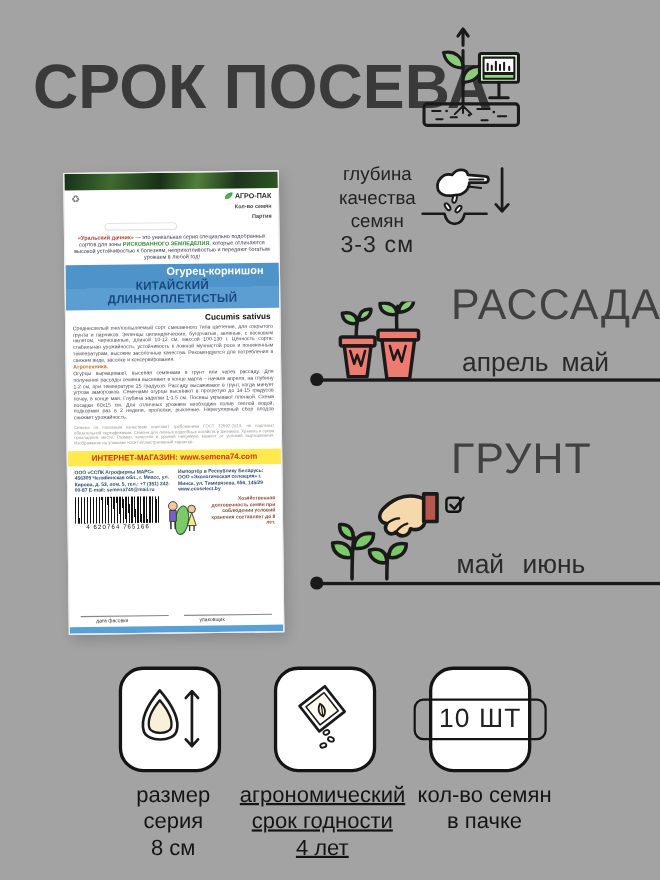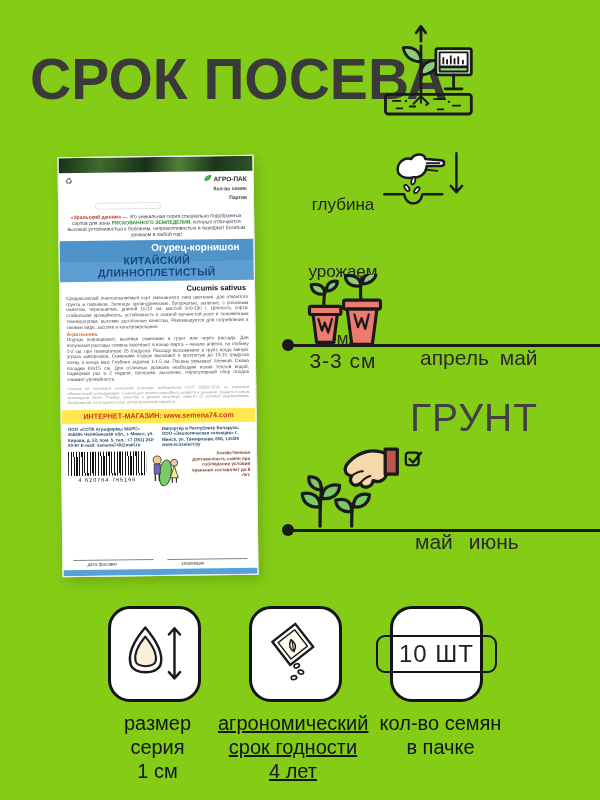--- a/index.html
+++ b/index.html
@@ -1,34 +1,34 @@
 <!DOCTYPE html>
 <html><head>
 <meta charset="utf-8">
 <style>
   html,body{margin:0;padding:0;background:#fff;}
   *{box-sizing:border-box;}
   body{font-family:"Liberation Sans", sans-serif;}
-  #stage{position:relative;width:600px;height:800px;background:#84cc16;overflow:hidden;}
+  #stage{position:relative;width:600px;height:800px;background:#a3a3a3;overflow:hidden;}
 
   
   .page-title{position:absolute;left:30px;top:46px;font-size:57px;font-weight:700;color:#3a3a3a;letter-spacing:0;}
   .header-icon{position:absolute;left:378px;top:20px;width:98px;height:104px;}
 
   
   .depth-block{position:absolute;left:293px;top:148px;width:100px;text-align:center;color:#222;}
-  .depth-line{font-size:17px;line-height:21px;margin-top:46px;}
+  .depth-line{font-size:17px;line-height:21px;}
   .depth-value{font-size:21px;line-height:24px;letter-spacing:1px;}
   .depth-icon{position:absolute;left:380px;top:146px;width:92px;height:74px;}
 
   
   .section-title{position:absolute;font-size:39px;font-weight:400;color:#414141;letter-spacing:1px;}
   .rassada-title{left:410px;top:256px;}
   .grunt-title{left:410px;top:396px;}
-  .months{position:absolute;font-size:21px;color:#2b2b2b;margin-top:30px;}
+  .months{position:absolute;font-size:24px;color:#2b2b2b;}
   .rassada-months{left:420px;top:316px;word-spacing:5px;}
   .grunt-months{left:415px;top:500px;word-spacing:10px;}
   .soil-option{position:absolute;left:404px;top:448px;display:flex;align-items:center;gap:7px;font-size:19px;color:#1d1d1d;}
   .pots-icon{position:absolute;left:303px;top:274px;width:92px;height:72px;}
   .plant-hand-icon{position:absolute;left:294px;top:435px;width:107px;height:95px;}
   .timeline{position:absolute;left:283px;height:3px;background:#1a1a1a;}
   .timeline-rassada{top:344px;width:317px;}
   .timeline-grunt{top:529px;width:317px;}
   .timeline-dot{position:absolute;width:12px;height:12px;border-radius:50%;background:#1a1a1a;left:282px;}
   .dot-rassada{top:339px;}
@@ -102,37 +102,38 @@
       <path d="M46 79 V88 M46 81 L38 89 M46 81 L54 89" stroke-width="2"></path>
       <path d="M16 86 H24 M60 84 H72 M80 91 H88 M20 94 H26 M34 92 H40 M64 95 H70" stroke-width="2"></path>
       <circle cx="30" cy="86" r="1.3" fill="#1a1a1a" stroke="none"></circle>
       <circle cx="52" cy="90" r="1.3" fill="#1a1a1a" stroke="none"></circle>
       <circle cx="76" cy="87" r="1.3" fill="#1a1a1a" stroke="none"></circle>
     </g>
   </svg>
 
   <div class="depth-block">
     <div class="depth-line">глубина</div>
-    <div class="depth-line">урожаем</div>
+    <div class="depth-line">качества</div>
     <div class="depth-line">семян</div>
     <div class="depth-value">3-3 см</div>
   </div>
   <svg class="depth-icon" viewBox="0 0 130 100">
     <g stroke="#1a1a1a" fill="#ffffff" stroke-width="3.5" stroke-linecap="round" stroke-linejoin="round">
       <path d="M26 36 C22 24 32 13 44 16 C50 7 63 8 64 16 L86 18 C92 18 92 26 86 26 L66 26 C66 34 59 42 48 42 C38 44 30 42 26 36 Z"></path>
       <path d="M66 22 H84" stroke-width="2.5" fill="none"></path>
       <path d="M64 31 L81 33" stroke-width="2.5" fill="none"></path>
       <ellipse cx="47" cy="47" rx="2.6" ry="5" transform="rotate(15 47 47)" stroke-width="2.5"></ellipse>
       <ellipse cx="38" cy="57" rx="2.6" ry="5" transform="rotate(-35 38 57)" stroke-width="2.5"></ellipse>
       <ellipse cx="52" cy="60" rx="2.6" ry="5" transform="rotate(40 52 60)" stroke-width="2.5"></ellipse>
       <path d="M6 66 H34 C36 75 41 79 47 79 C53 79 58 75 60 66 H88" fill="none"></path>
       <path d="M108 8 V62 M100 54 L108 63 L116 54" fill="none"></path>
     </g>
   </svg>
 
+  <div class="section-title rassada-title">РАССАДА</div>
   <div class="months rassada-months">апрель май</div>
   <svg class="pots-icon" viewBox="0 0 100 80">
     <g stroke="#1a1a1a" stroke-width="3.5" stroke-linecap="round" stroke-linejoin="round">
       <path d="M22 36 C22 28 22 24 24 16" fill="none"></path>
       <path d="M23 22 C14 24 8 19 8 12 C17 10 23 14 23 22 Z" fill="#8ccb7a"></path>
       <path d="M25 19 C31 19 37 15 37 8 C29 7 25 11 25 19 Z" fill="#8ccb7a"></path>
       <path d="M63 29 C63 19 62 13 64 5" fill="none"></path>
       <path d="M63 13 C53 15 46 10 46 2 C56 0 63 5 63 13 Z" fill="#8ccb7a"></path>
       <path d="M65 11 C73 11 80 6 80 -1 C71 -3 65 3 65 11 Z" fill="#8ccb7a"></path>
       <rect x="6" y="36" width="35" height="9" rx="2" fill="#ee7b6f"></rect>
@@ -255,21 +256,21 @@
         <ellipse cx="43" cy="80" rx="4" ry="2.8" transform="rotate(-15 43 80)" fill="#ffffff" stroke-width="2.4"></ellipse>
       </g>
     </svg>
   </div>
   <div class="stat-box stat-box-3">
     <div class="count-badge">10 ШТ</div>
   </div>
 
   <div class="stat-label stat-label-1">
     <div>размер серия</div>
-    <div>1 см</div>
+    <div>8 см</div>
   </div>
   <div class="stat-label stat-label-2">
     <div>агрономический</div>
     <div>срок годности</div>
     <div>4 лет</div>
   </div>
   <div class="stat-label stat-label-3">
     <div>кол-во семян</div>
     <div>в пачке</div>
   </div>

